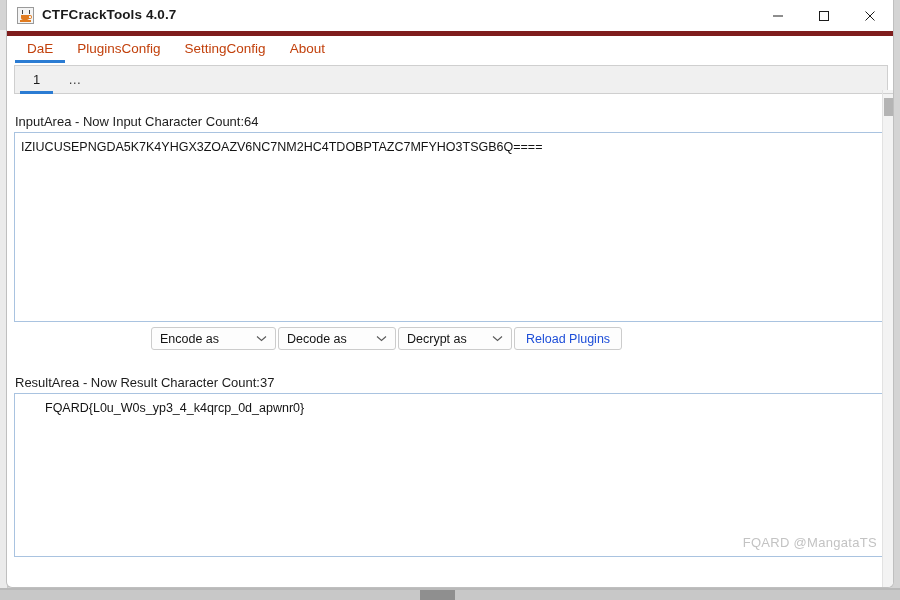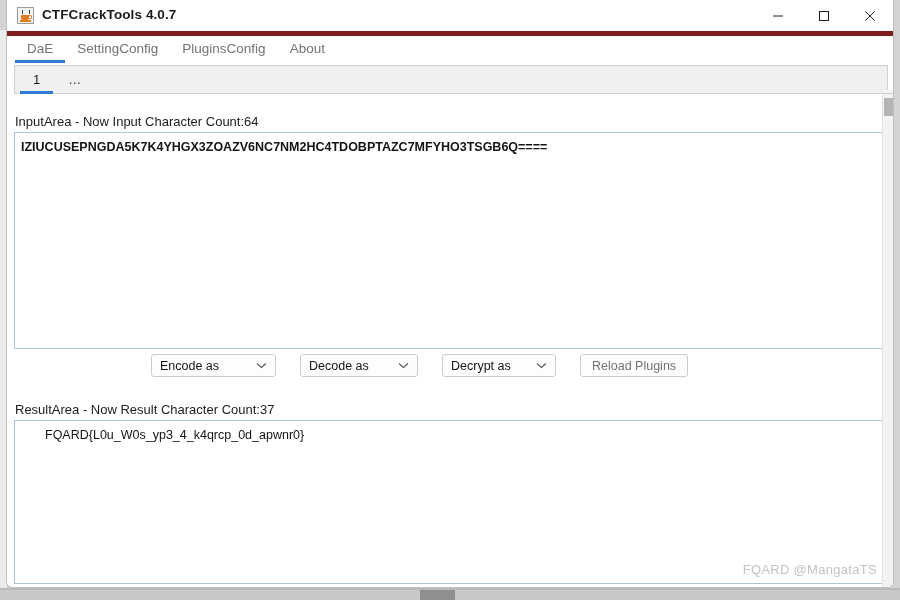--- a/index.html
+++ b/index.html
@@ -124,21 +124,21 @@
     position: relative;
     height: 29px;
     background: #ffffff;
     display: flex;
     align-items: flex-start;
     padding-left: 8px;
   }
   .menu-item {
     position: relative;
     font-size: 13.5px;
-    color: #737373;
+    color: #c2410c;
     padding: 5px 12px 7px 12px;
     white-space: nowrap;
   }
   .menu-item.active::after {
     content: "";
     position: absolute;
     left: 0; right: 0;
     bottom: 0;
     height: 3px;
     background: #2b7cd3;
@@ -193,40 +193,40 @@
   
   .textarea-box {
     position: relative;
     margin-left: 7px;
     background: #ffffff;
     border: 1px solid #a9c3e0;
     box-sizing: border-box;
     width: 874px;
     overflow: hidden;
   }
-  .textarea-box.input-box { height: 217px; font-weight: bold; }
+  .textarea-box.input-box { height: 190px; }
   .textarea-box.result-box { height: 164px; padding-left: 24px; }
   .textarea-content {
     font-size: 12.5px;
     color: #141414;
     padding: 6px 6px 0 6px;
     white-space: pre-wrap;
     word-break: break-all;
     line-height: 16px;
   }
 
   
   .button-row {
     position: relative;
     height: 33px;
     display: flex;
     align-items: center;
     justify-content: flex-start;
     padding-left: 144px;
-    gap: 24px;
+    gap: 2px;
     background: #ffffff;
   }
   .combo {
     position: relative;
     height: 23px;
     background: #fdfdfd;
     border: 1px solid #cccccc;
     border-radius: 3px;
     box-sizing: border-box;
     display: flex;
@@ -252,21 +252,21 @@
   .plain-button {
     height: 23px;
     background: #fdfdfd;
     border: 1px solid #cccccc;
     border-radius: 3px;
     box-sizing: border-box;
     display: flex;
     align-items: center;
     justify-content: center;
     font-size: 12.5px;
-    color: #737373;
+    color: #1d4ed8;
     padding: 0 11px;
   }
 
   
   .watermark {
     position: absolute;
     right: 10px;
     bottom: 6px;
     font-size: 13px;
     color: #c3c3c3;
@@ -364,24 +364,24 @@
             </svg>
         </div>
       </div>
     </div>
 
     <div class="menubar">
       <div class="menu-item active">
         <span>DaE</span>
       </div>
       <div class="menu-item">
+        <span>PluginsConfig</span>
+      </div>
+      <div class="menu-item">
         <span>SettingConfig</span>
-      </div>
-      <div class="menu-item">
-        <span>PluginsConfig</span>
       </div>
       <div class="menu-item">
         <span>About</span>
       </div>
     </div>
 
     <div class="tabstrip">
       <div class="tab active">
         <span>1</span>
       </div>

